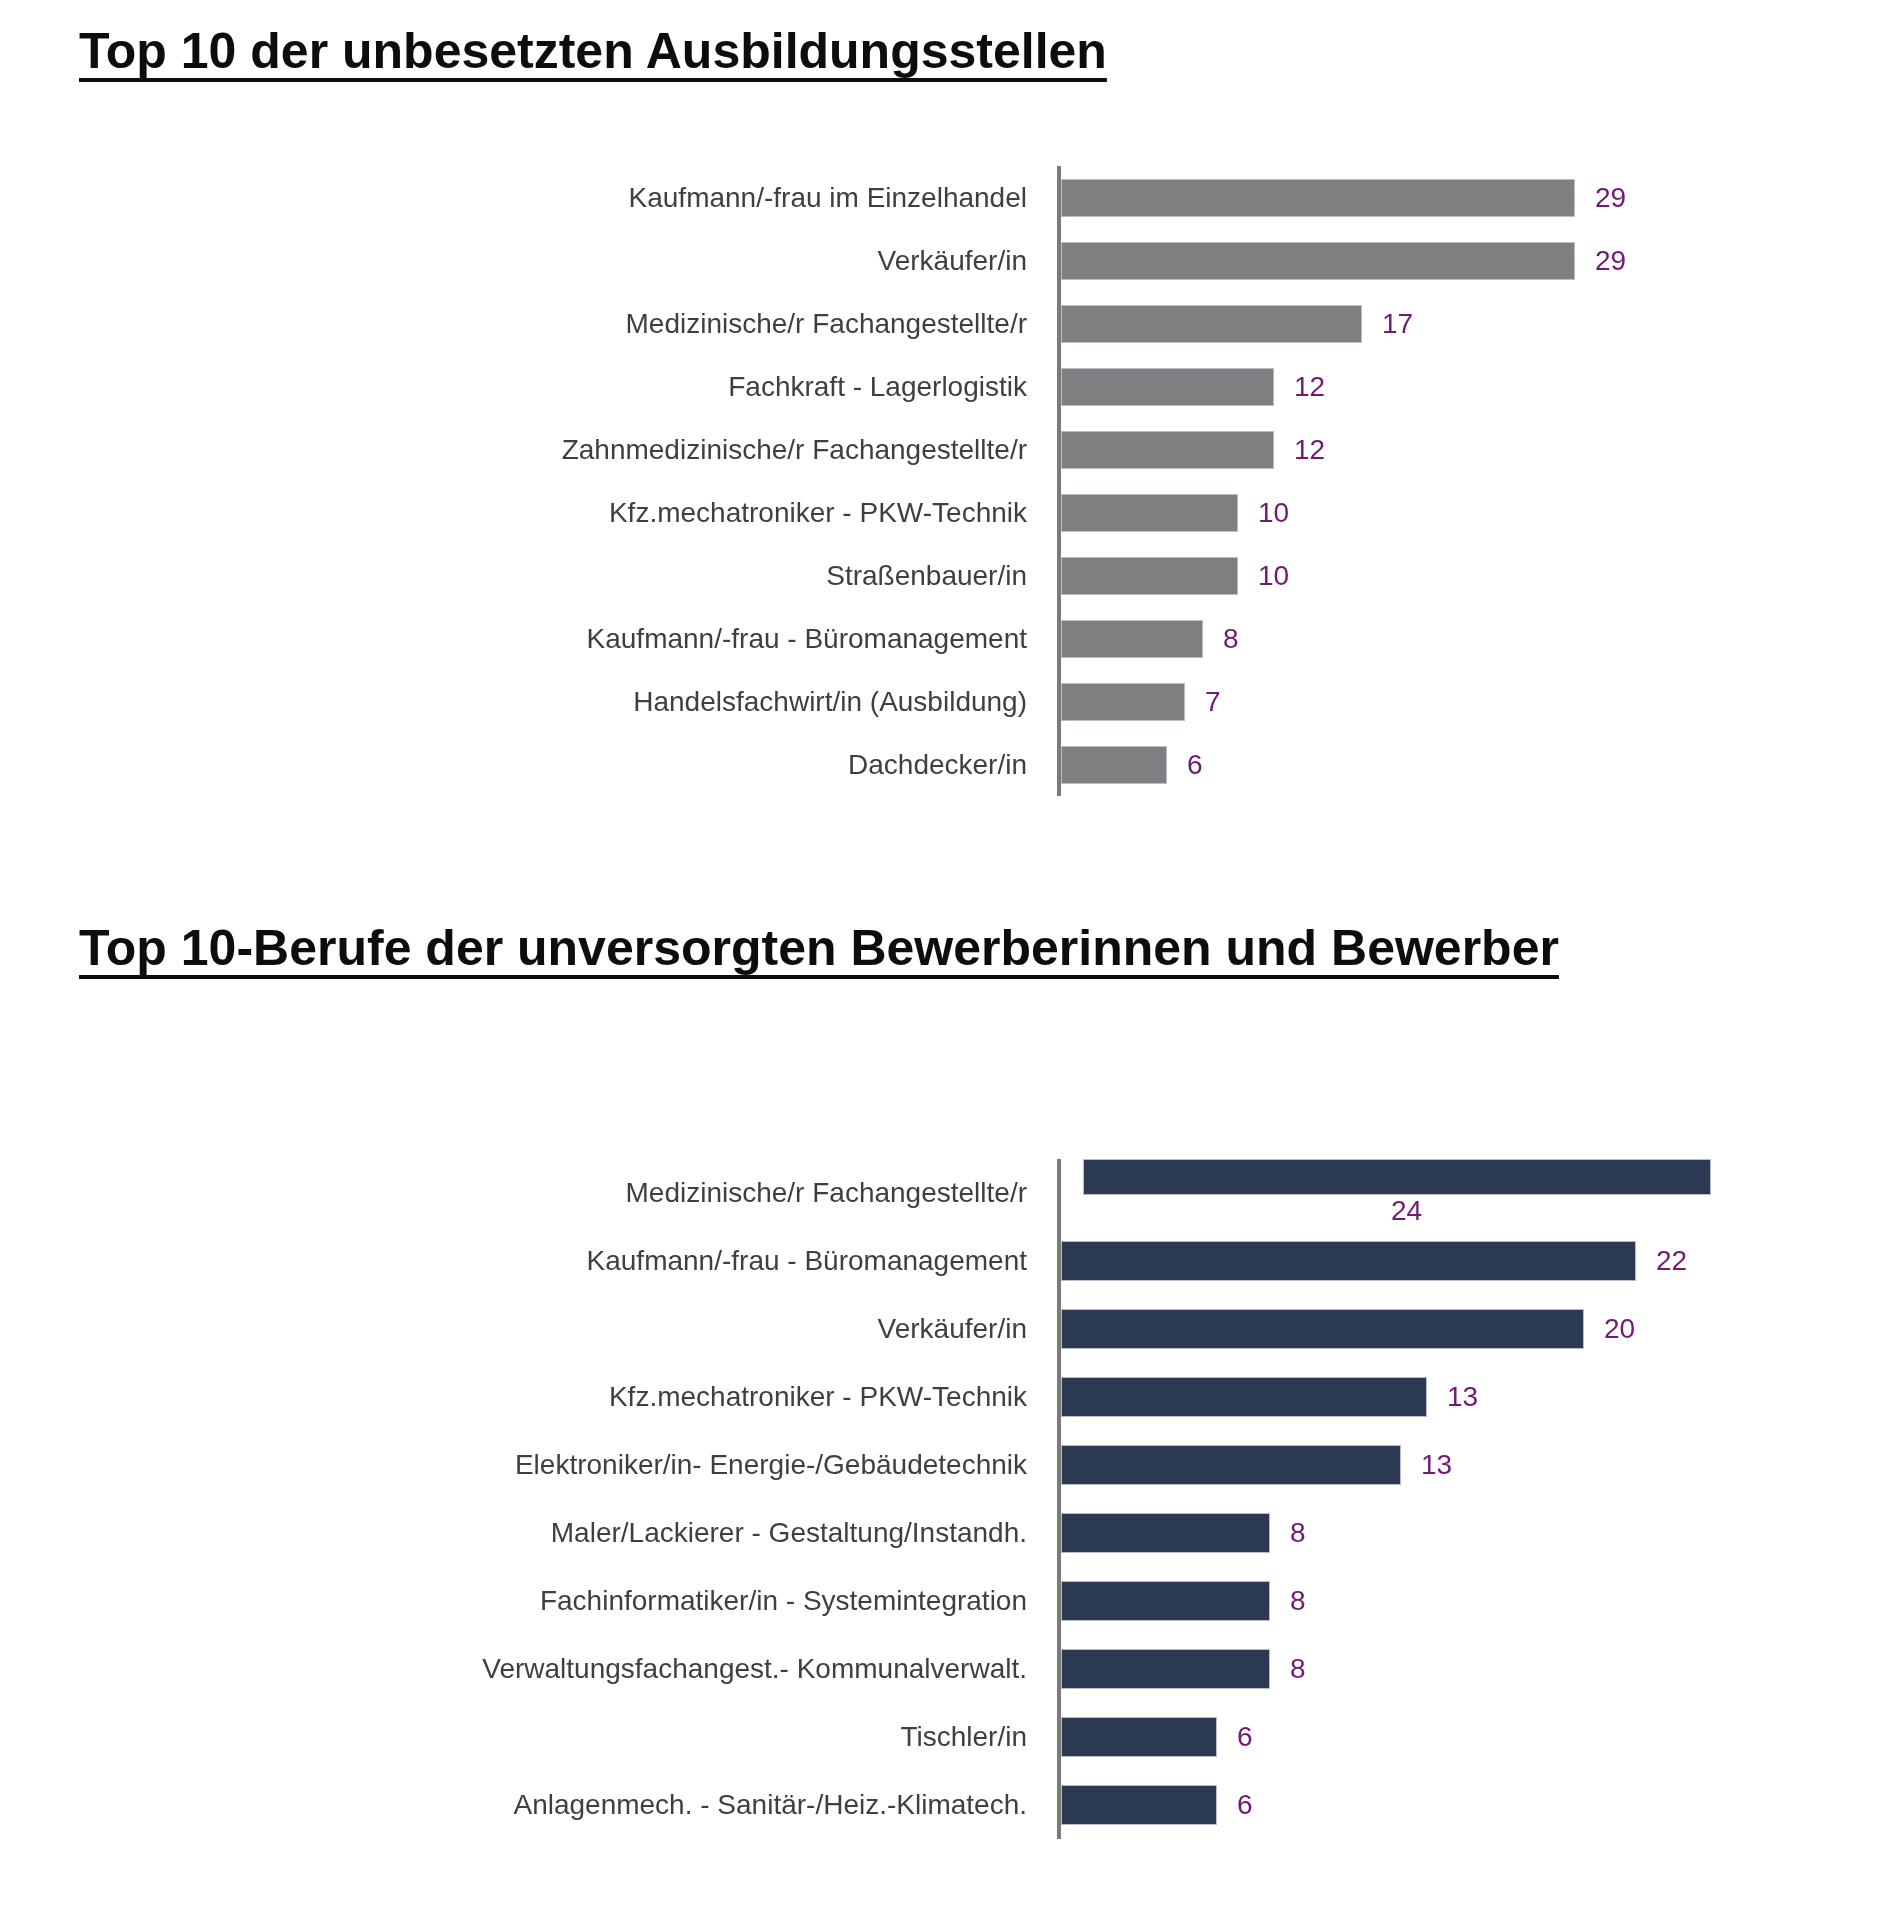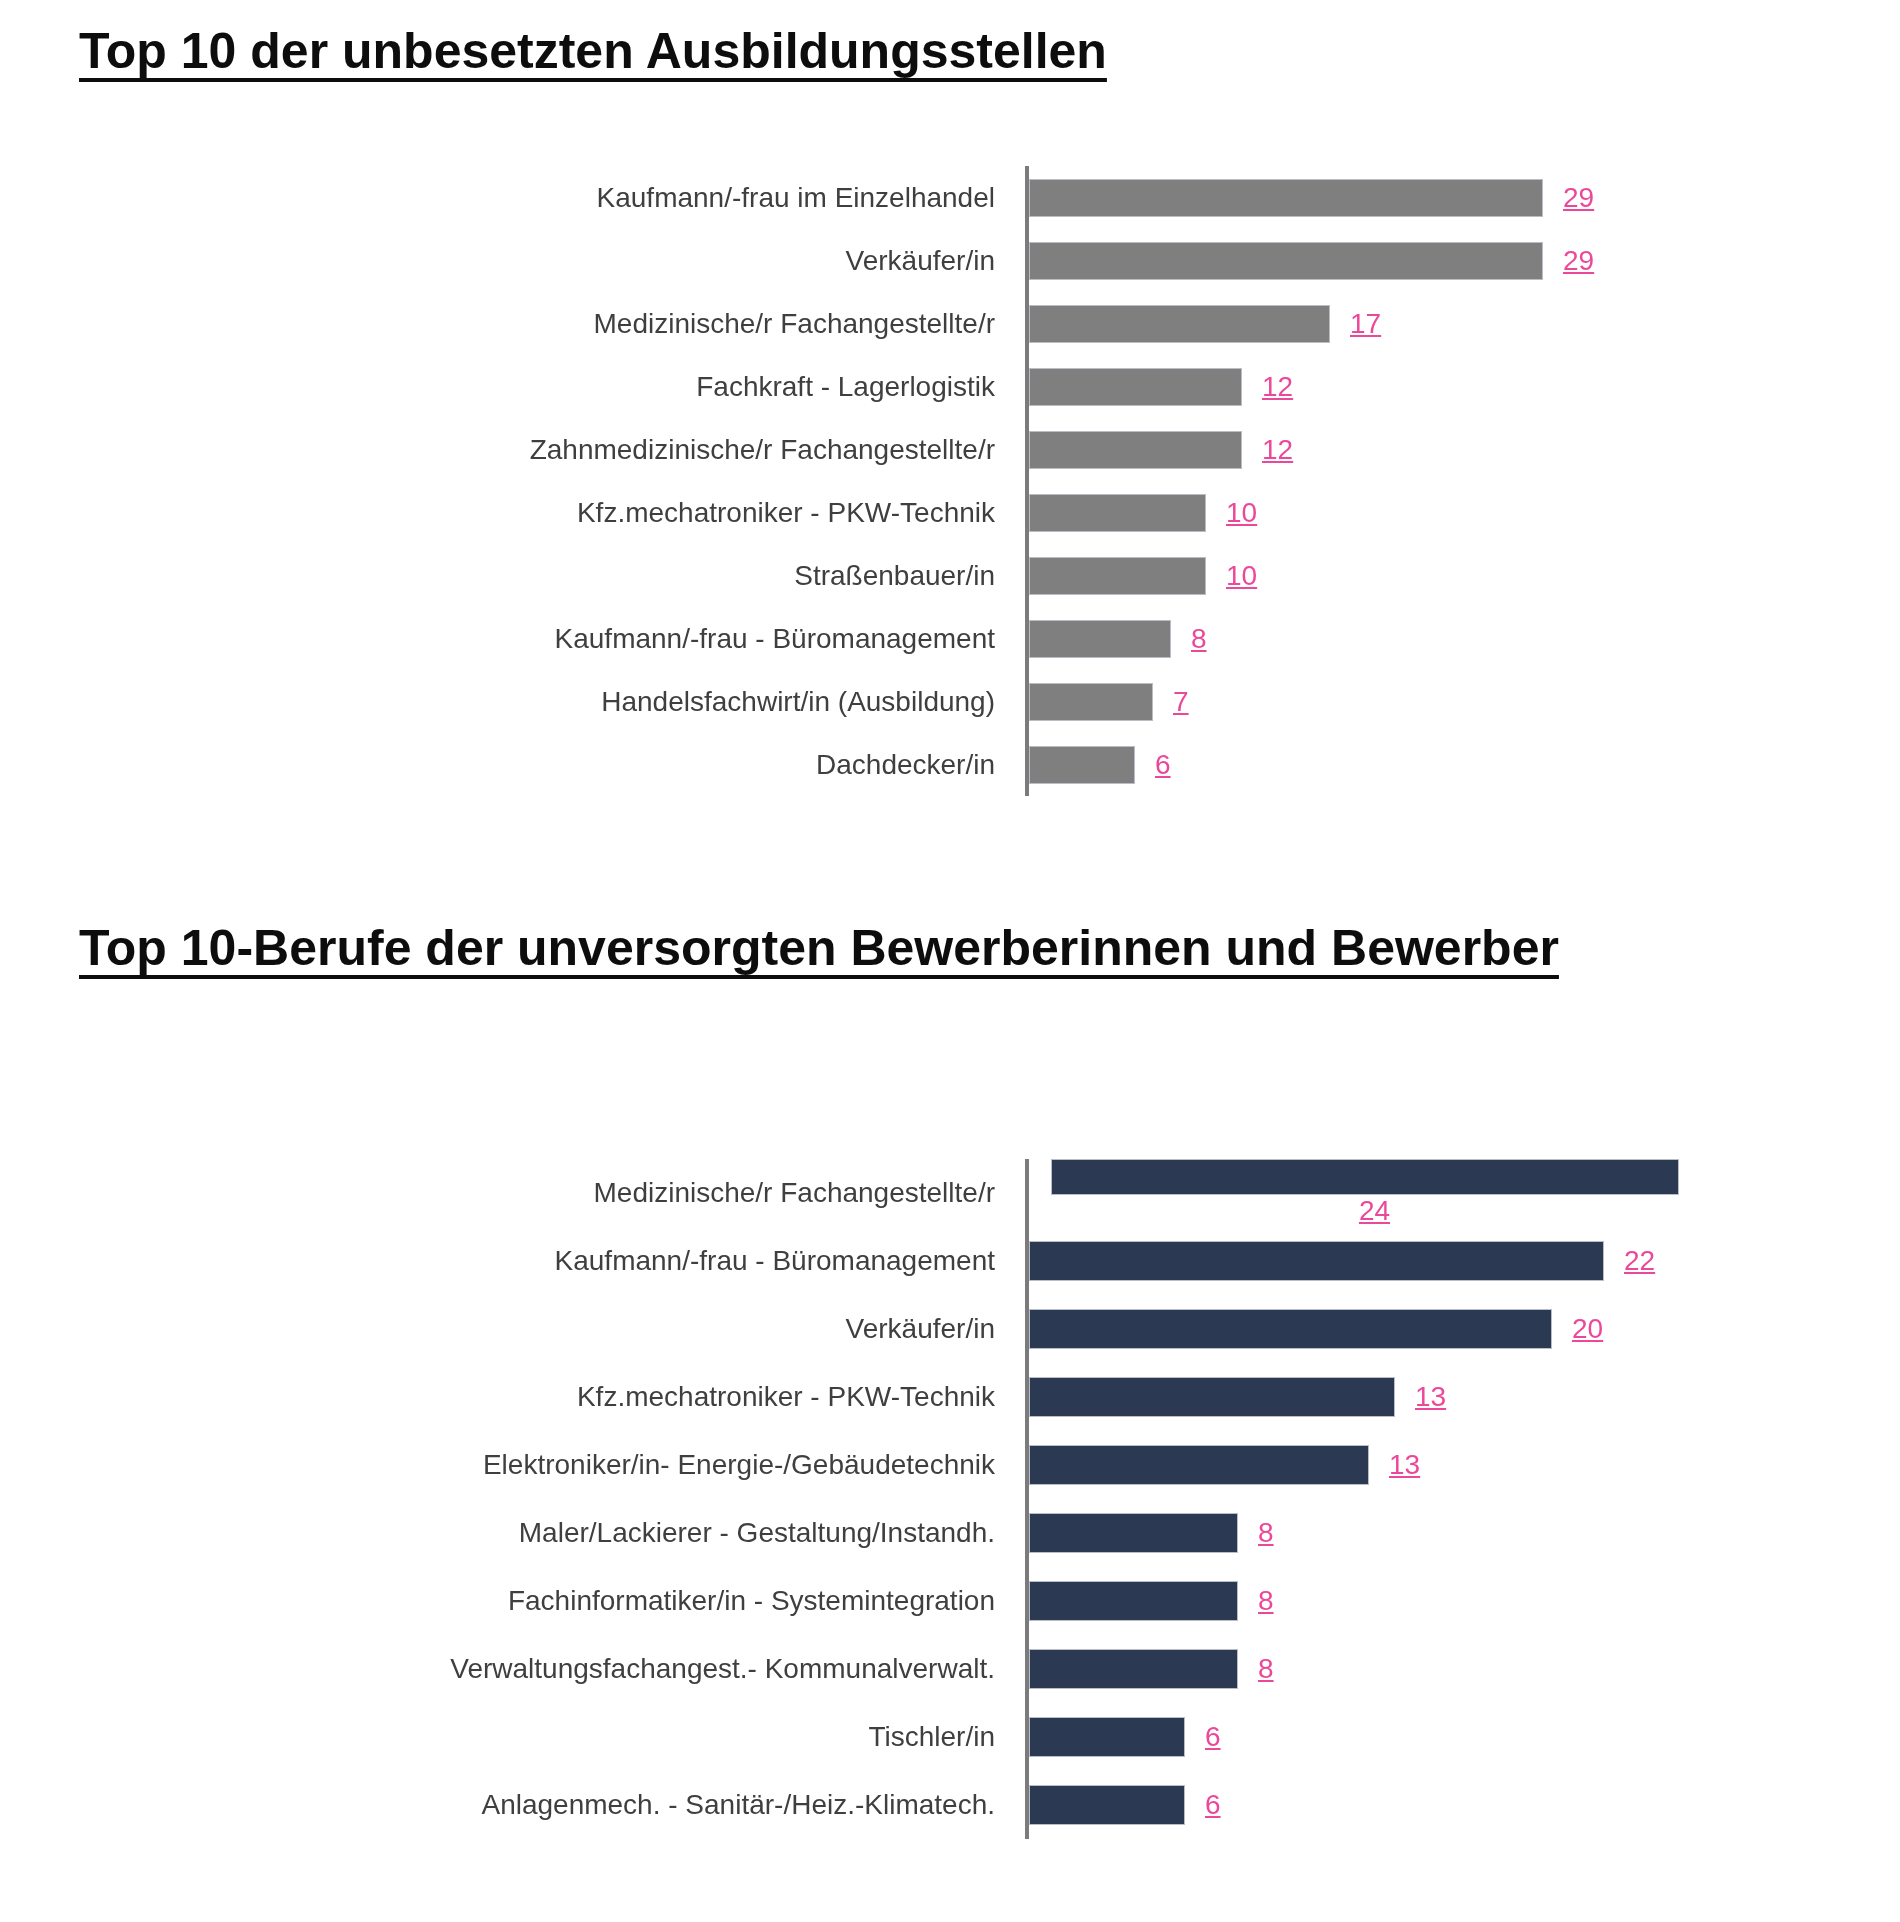--- a/index.html
+++ b/index.html
@@ -14,21 +14,21 @@
     font-size:50px;font-weight:bold;color:#0d0d0d;
     text-decoration:underline;
     text-decoration-thickness:4px;
     text-underline-offset:10px;
     text-decoration-skip-ink:none;
     white-space:nowrap;
   }
   #title1{top:22px;}
   #title2{top:919px;}
 
-  .chart{position:absolute;left:0;width:1700px;}
+  .chart{position:absolute;left:0;width:1700px;padding-left:32px;}
   #chart1{top:166px;}
   #chart2{top:1159px;}
 
   .row{display:flex;align-items:center;}
   #chart1 .row{height:63px;}
   #chart2 .row{height:68px;}
 
   .cat{
     flex:0 0 auto;width:1025px;box-sizing:border-box;
     padding-right:30px;text-align:right;
@@ -39,21 +39,21 @@
     display:flex;align-items:center;
     border-left:4px solid #7b7b7b;
   }
   .bar{
     box-sizing:border-box;
     border:1px solid #b9bdc6;
   }
   #chart1 .bar{height:38px;}
   #chart2 .bar{height:40px;}
   .val{
-    font-size:28px;color:#ec4899;margin-left:20px;white-space:nowrap;text-decoration:underline;
+    font-size:28px;color:#701a75;margin-left:20px;white-space:nowrap;
   }
 </style>
 </head>
 <body>
 
 <h2 id="title1" class="chart-title">Top 10 der unbesetzten Ausbildungsstellen</h2>
 
 <div id="chart1" class="chart">
     <div class="row">
       <div class="cat">Kaufmann/-frau im Einzelhandel</div>

